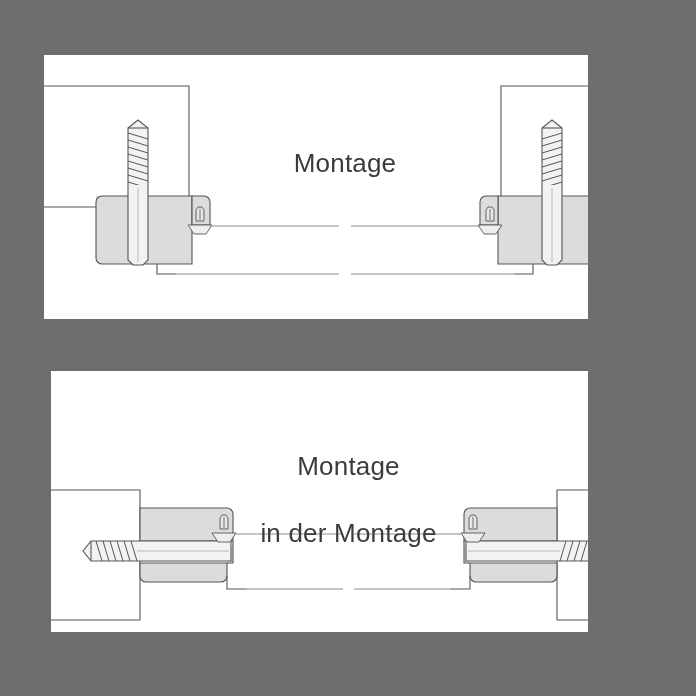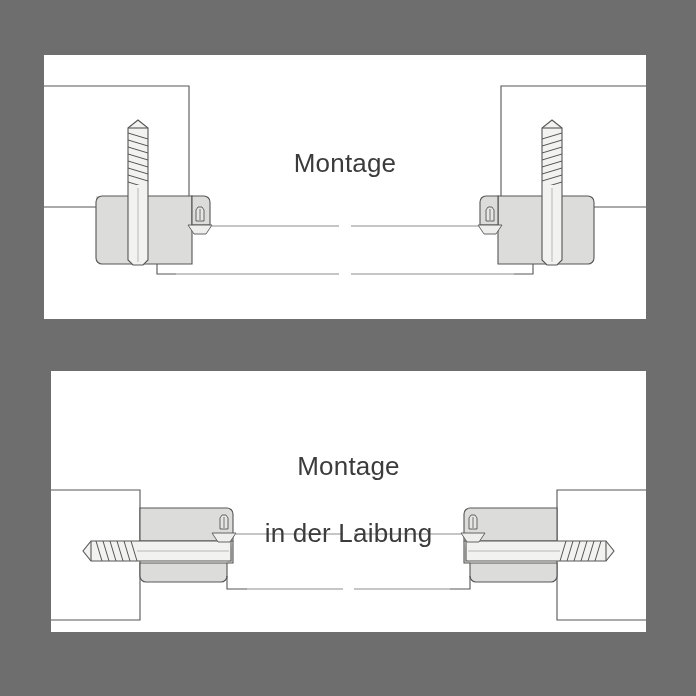--- a/index.html
+++ b/index.html
@@ -2,21 +2,21 @@
 <html><head>
 <meta charset="utf-8">
 <style>
   html, body {
     margin: 0;
     padding: 0;
     background: #6e6e6e;
   }
   #stage {
     position: relative;
-    width: 696px;
+    width: 588px;
     height: 696px;
     background: #6e6e6e;
     font-family: "Liberation Sans", sans-serif;
     overflow: hidden;
   }
   .panel {
     position: absolute;
     background: #ffffff;
     box-sizing: border-box;
     overflow: hidden;
@@ -269,17 +269,17 @@
         <g stroke="#8e8e8e" stroke-width="1.1">
           <line x1="410" y1="163" x2="303" y2="163"></line>
           <line x1="399" y1="218" x2="303" y2="218"></line>
         </g>
 
       </g>
     </svg>
 
     <div class="caption" id="caption-reveal">
       <span>Montage</span><br>
-      <span>in der Laibung</span>
+      <span>in der Montage</span>
     </div>
   </div>
 
 </div>
 
 </body></html>

